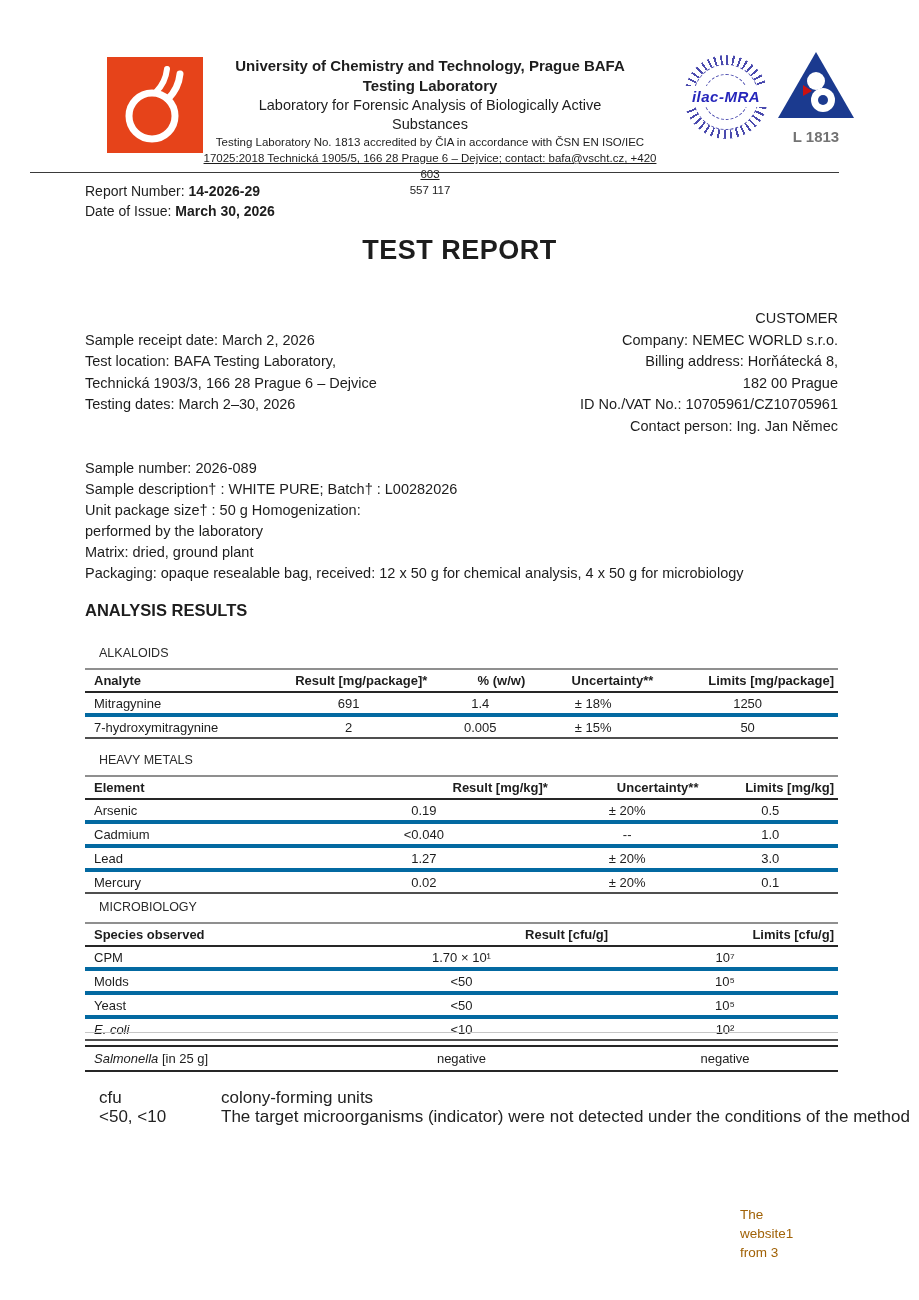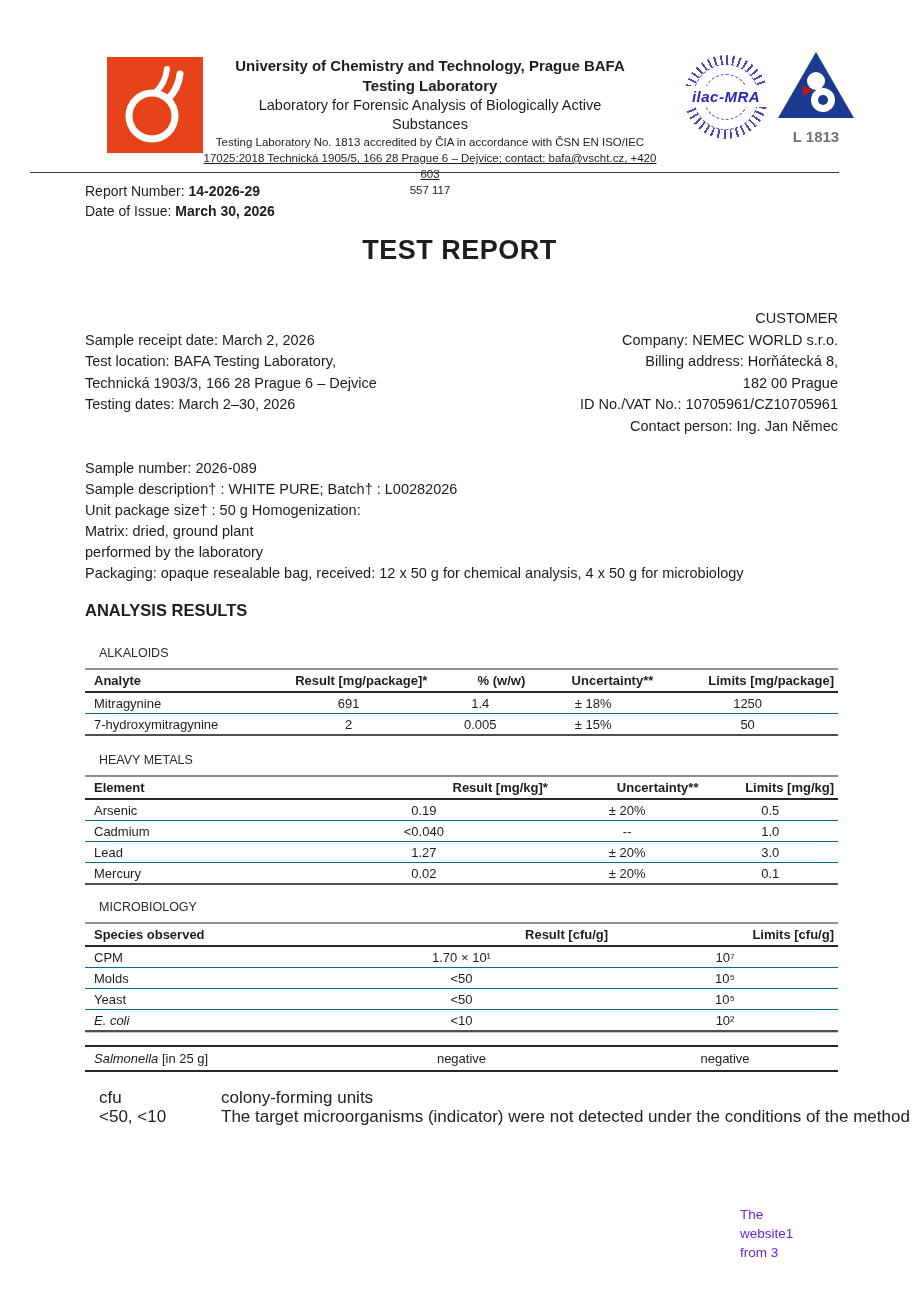--- a/index.html
+++ b/index.html
@@ -49,40 +49,40 @@
   
   .analysis-heading { position:absolute; left:85px; top:601px; font-size:16.5px; font-weight:bold; }
   .tbl-label { position:absolute; left:99px; font-size:12.5px; color:#2a2a2a; }
   .lbl-alk { top:646px; } .lbl-hm { top:753px; } .lbl-micro { top:900px; }
 
   .rtable { position:absolute; left:85px; width:753px; border-collapse:collapse; font-size:13px;
     border-top:2px solid #8f8f8f; border-bottom:2px solid #4f4f4f; table-layout:fixed; }
   .tbl-alk { top:668px; } .tbl-hm { top:775px; } .tbl-micro { top:922px; }
   .rtable thead tr { border-bottom:2px solid #262626; }
   .rtable th { font-weight:bold; text-align:right; padding:3px 4px; white-space:nowrap; }
-  .rtable td { text-align:center; padding:2.5px 4px; border-top:1px solid #0369a1; }
+  .rtable td { text-align:center; padding:2.5px 4px; border-top:4px solid #0369a1; }
   .rtable tbody tr:first-child td { border-top:none; }
   .rtable th:first-child, .rtable td:first-child { text-align:left; padding-left:9px; }
   .tbl-micro tbody tr:nth-child(4) td:first-child { font-style:italic; }
 
   .divider { position:absolute; left:85px; right:81px; top:1032px; border-top:1px solid #c6c6c6; }
 
   .tbl-salm { position:absolute; left:85px; top:1045px; width:753px; border-collapse:collapse; font-size:13px;
     border-top:2px solid #262626; border-bottom:2px solid #262626; table-layout:fixed; }
   .tbl-salm td { padding:4px; text-align:center; }
   .tbl-salm td:first-child { text-align:left; padding-left:9px; }
   .salm-name { font-style:italic; }
 
   
   .footnotes { position:absolute; left:99px; top:1088px; font-size:17px; line-height:19px; color:#222; }
   .fn-row { display:flex; }
   .fn-term { width:122px; flex:0 0 122px; }
 
   
-  .footer { position:absolute; left:740px; top:1205px; font-size:13.5px; line-height:19px; color:#6d28d9; }
+  .footer { position:absolute; left:740px; top:1205px; font-size:13.5px; line-height:19px; color:#a16207; }
 </style>
 </head>
 <body>
 
 <div class="page">
 
   <div class="uct-logo">
     <svg width="96" height="96" viewBox="0 0 96 96">
       <rect width="96" height="96" fill="#e6431a"></rect>
       <circle cx="45" cy="59" r="23" fill="none" stroke="#ffffff" stroke-width="7"></circle>
@@ -142,22 +142,22 @@
       <div>182 00 Prague</div>
       <div>ID No./VAT No.: 10705961/CZ10705961</div>
       <div>Contact person: Ing. Jan Němec</div>
     </div>
   </div>
 
   <div class="sample">
     <div>Sample number: 2026-089</div>
     <div>Sample description† : WHITE PURE; Batch† : L00282026</div>
     <div>Unit package size† : 50 g Homogenization:</div>
+    <div>performed by the laboratory</div>
     <div>Matrix: dried, ground plant</div>
-    <div>performed by the laboratory</div>
     <div>Packaging: opaque resealable bag, received: 12 x 50 g for chemical analysis, 4 x 50 g for microbiology</div>
   </div>
 
   <div class="analysis-heading">ANALYSIS RESULTS</div>
 
   <div class="tbl-label lbl-alk">ALKALOIDS</div>
   <table class="rtable tbl-alk">
     <colgroup>
         <col style="width:24%">
         <col style="width:22%">

